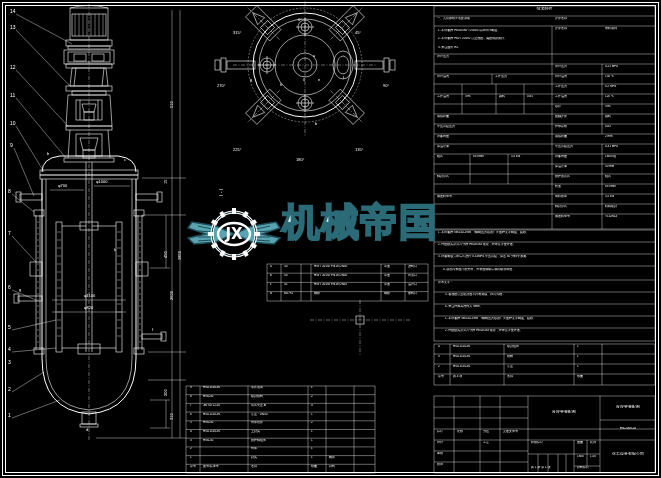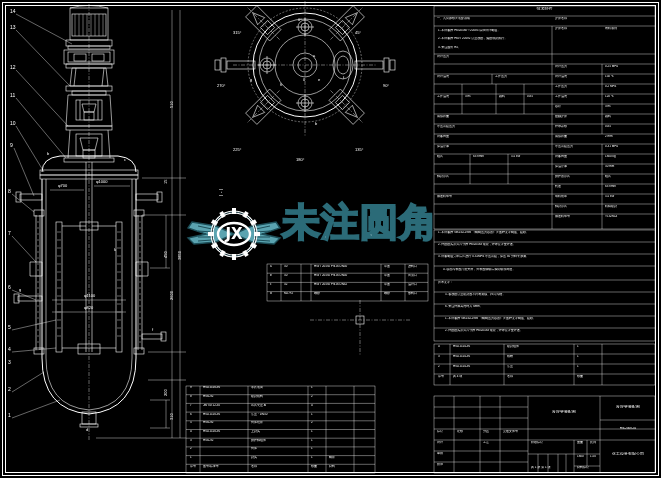--- a/index.html
+++ b/index.html
@@ -738,17 +738,17 @@
           <line x1="-22" y1="13" x2="-17" y2="10"></line>
           <line x1="-26" y1="0" x2="-20" y2="0"></line>
           <line x1="-22" y1="-13" x2="-17" y2="-10"></line>
           <line x1="-13" y1="-22" x2="-10" y2="-17"></line>
         </g>
         <ellipse rx="16" ry="11" fill="none" stroke="#ffffff" stroke-width="2.4"></ellipse>
         <text x="0" y="5" font-size="15" font-weight="bold" fill="#ffffff" text-anchor="middle" font-family="DejaVu Sans, sans-serif">JX</text>
       </g>
     </svg>
     <div id="wm-text">
-      <div class="wm-cjk">未注圆角</div>
+      <div class="wm-cjk">机械帝国</div>
     </div>
   </div>
 
 </div>
 
 </body></html>

